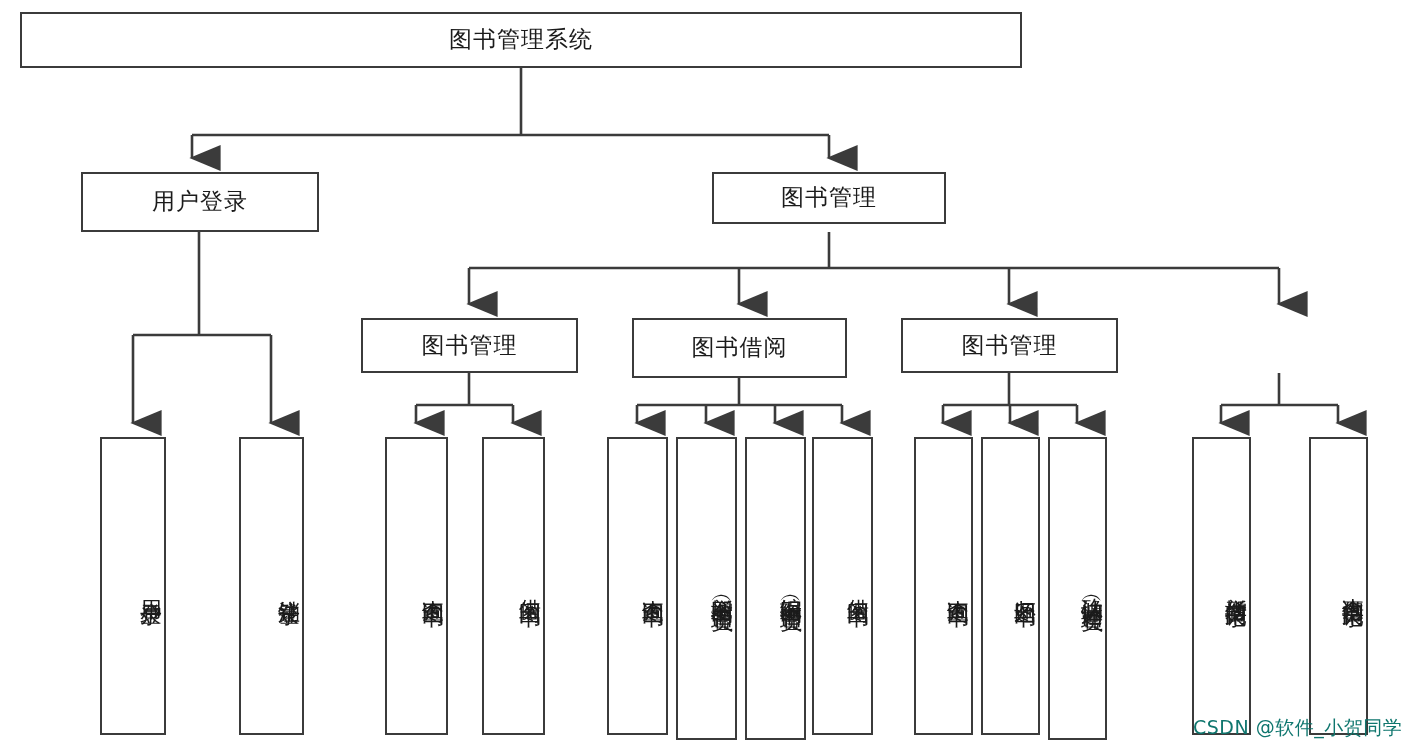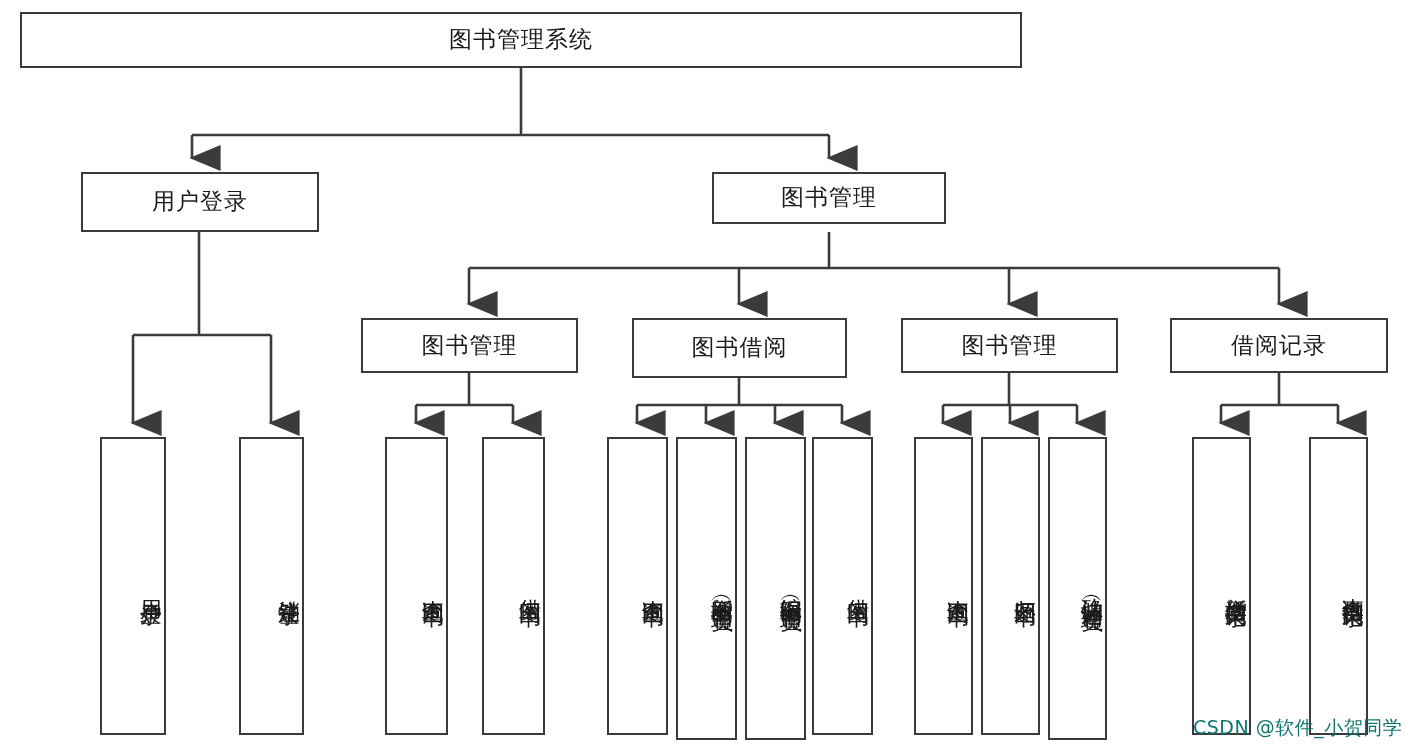--- a/index.html
+++ b/index.html
@@ -135,23 +135,20 @@
 
   <div class="node horiz" style="left:361px; top:318px; width:217px; height:55px;">
     <span>图书管理</span>
   </div>
   <div class="node horiz" style="left:632px; top:318px; width:215px; height:60px;">
     <span>图书借阅</span>
   </div>
   <div class="node horiz" style="left:901px; top:318px; width:217px; height:55px;">
     <span>图书管理</span>
   </div>
-  <div class="node horiz" style="left:1170px; top:318px; width:218px; height:55px;">
-    <span>借阅记录</span>
-  </div>
 
   <div class="node vert" style="left:100px; top:437px; width:66px; height:298px;">
     <span>用户登录</span>
   </div>
   <div class="node vert" style="left:239px; top:437px; width:65px; height:298px;">
     <span>注销登录</span>
   </div>
 
   <div class="node vert" style="left:385px; top:437px; width:63px; height:298px;">
     <span>查询图书</span>

